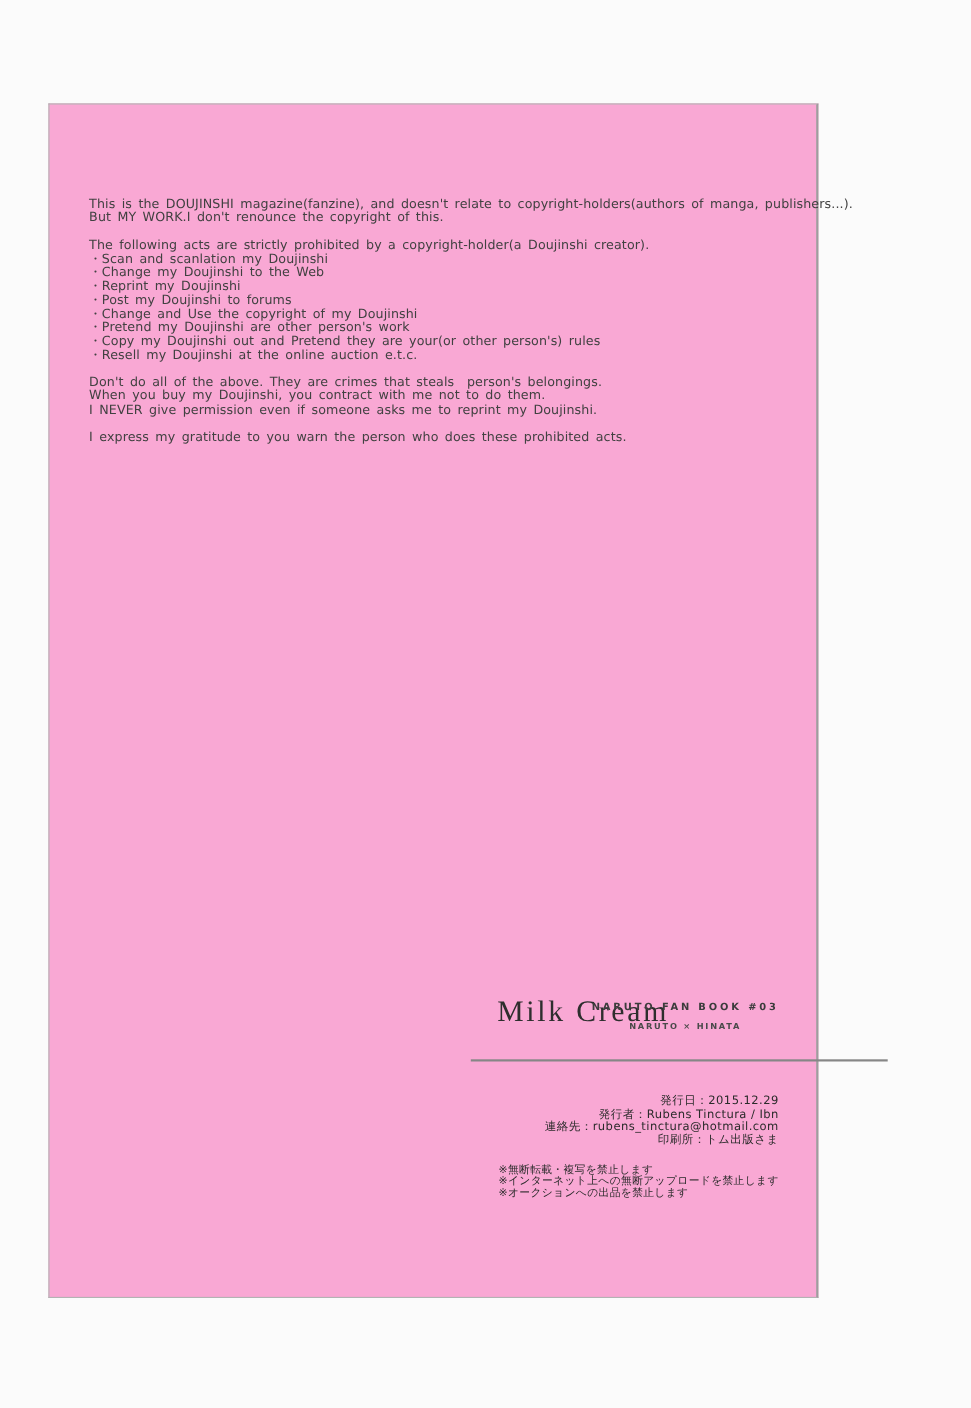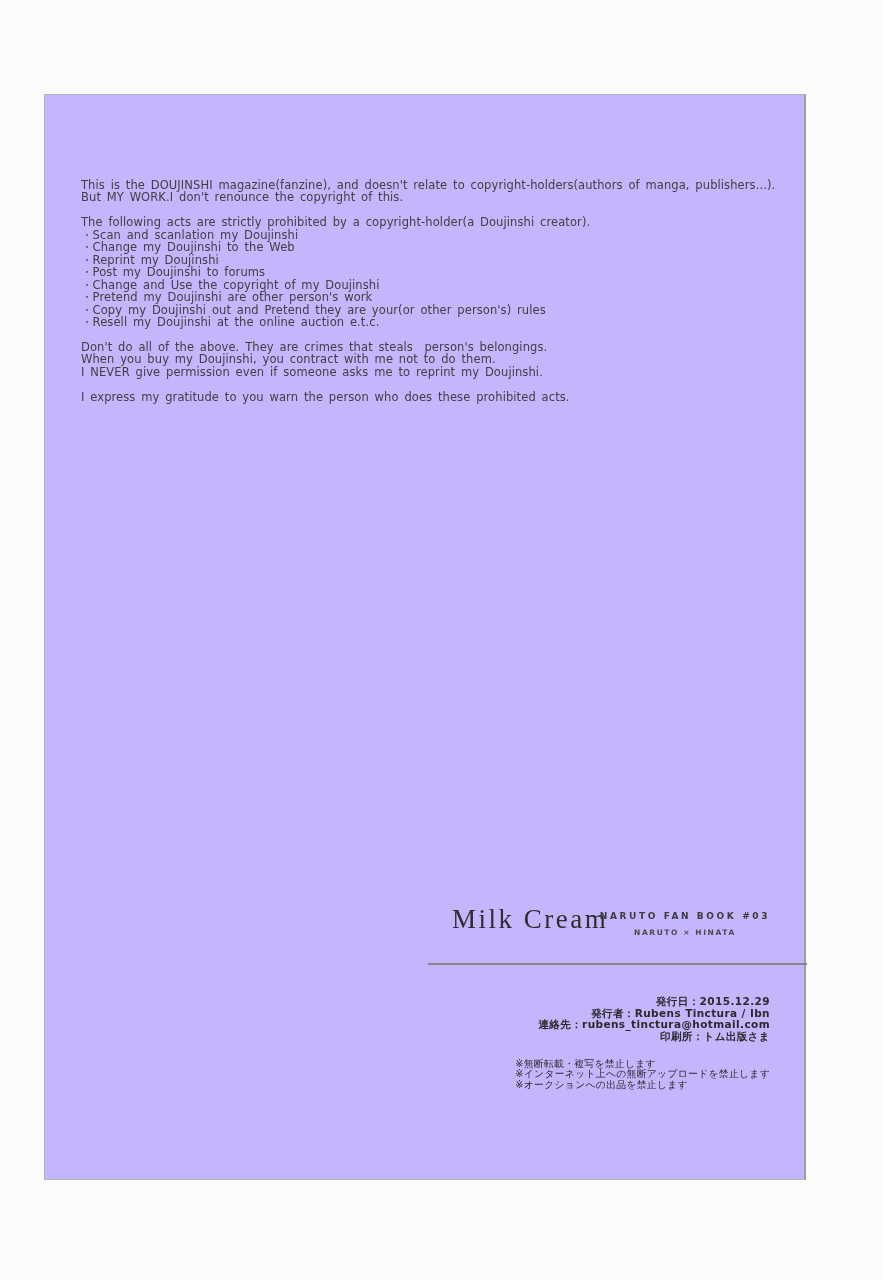--- a/index.html
+++ b/index.html
@@ -11,24 +11,24 @@
     height: 1280px;
     position: relative;
     background: #fbfbfb;
     font-family: "DejaVu Sans", sans-serif;
     overflow: hidden;
   }
   .page {
     position: absolute;
     left: 44px;
     top: 94px;
-    width: 762px;
+    width: 700px;
     height: 1086px;
     box-sizing: border-box;
-    background: #c4b5fd;
+    background: #f9a8d4;
     border: 1px solid #b3b3b3;
     border-right: 2px solid #9e9e9e;
   }
   
   .notice {
     position: absolute;
     left: 36px;
     top: 84px;
     color: #414141;
     font-size: 11.5px;
@@ -86,21 +86,21 @@
   .publication {
     position: absolute;
     right: 34px;
     top: 901px;
     text-align: right;
     font-size: 10.5px;
     line-height: 11.6px;
     letter-spacing: 0.4px;
     color: #2b2b2b;
   }
-  .publication .line { white-space: pre; font-weight: bold; }
+  .publication .line { white-space: pre; }
   .prohibitions {
     position: absolute;
     right: 34px;
     top: 964px;
     text-align: left;
     font-size: 9.8px;
     line-height: 10.4px;
     letter-spacing: 0.3px;
     color: #2b2b2b;
   }

